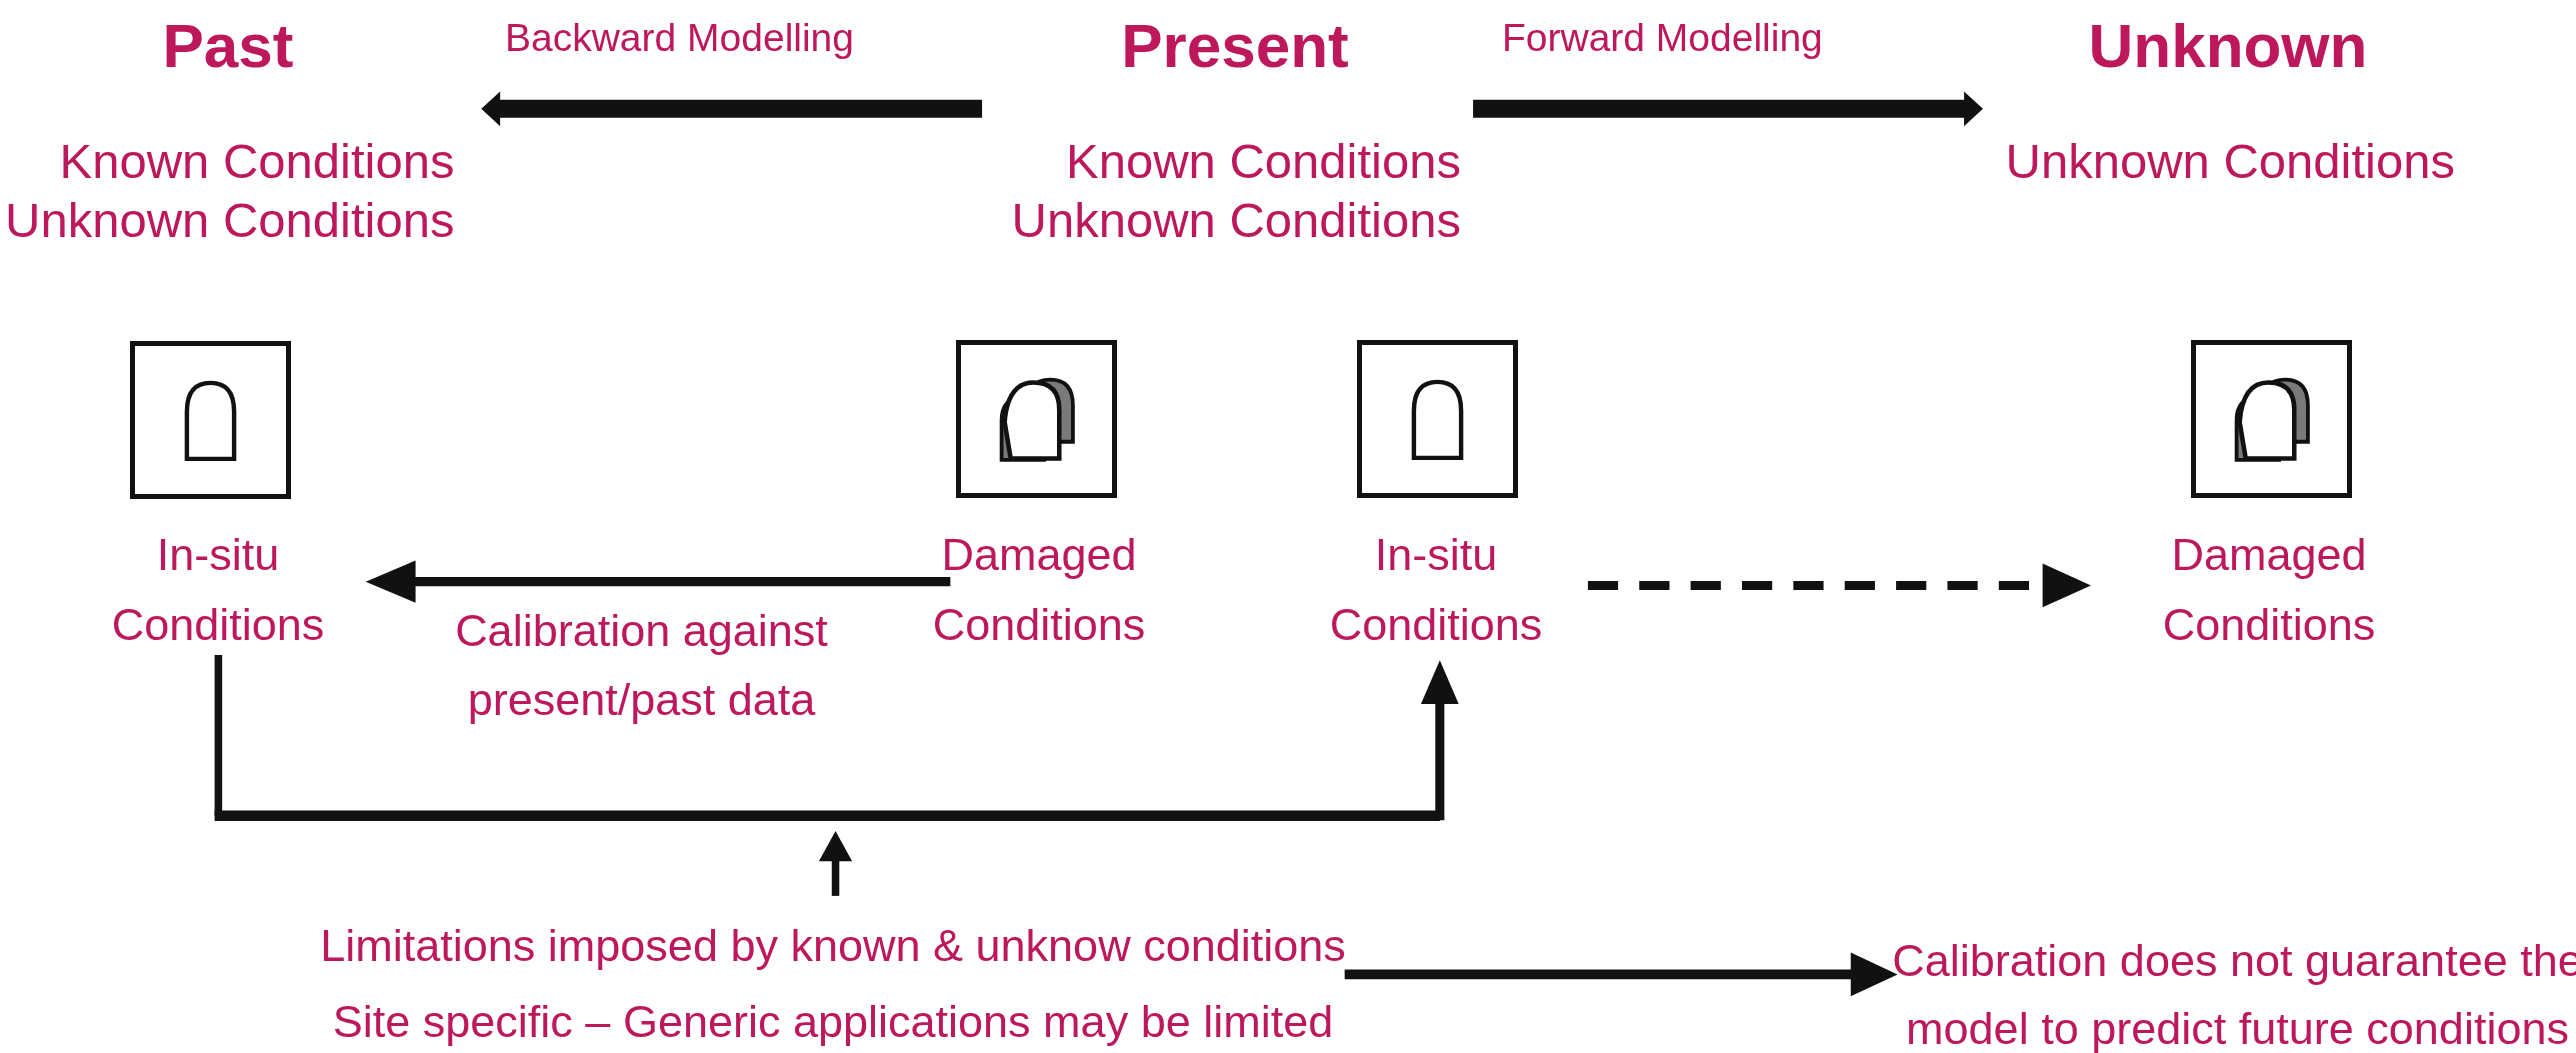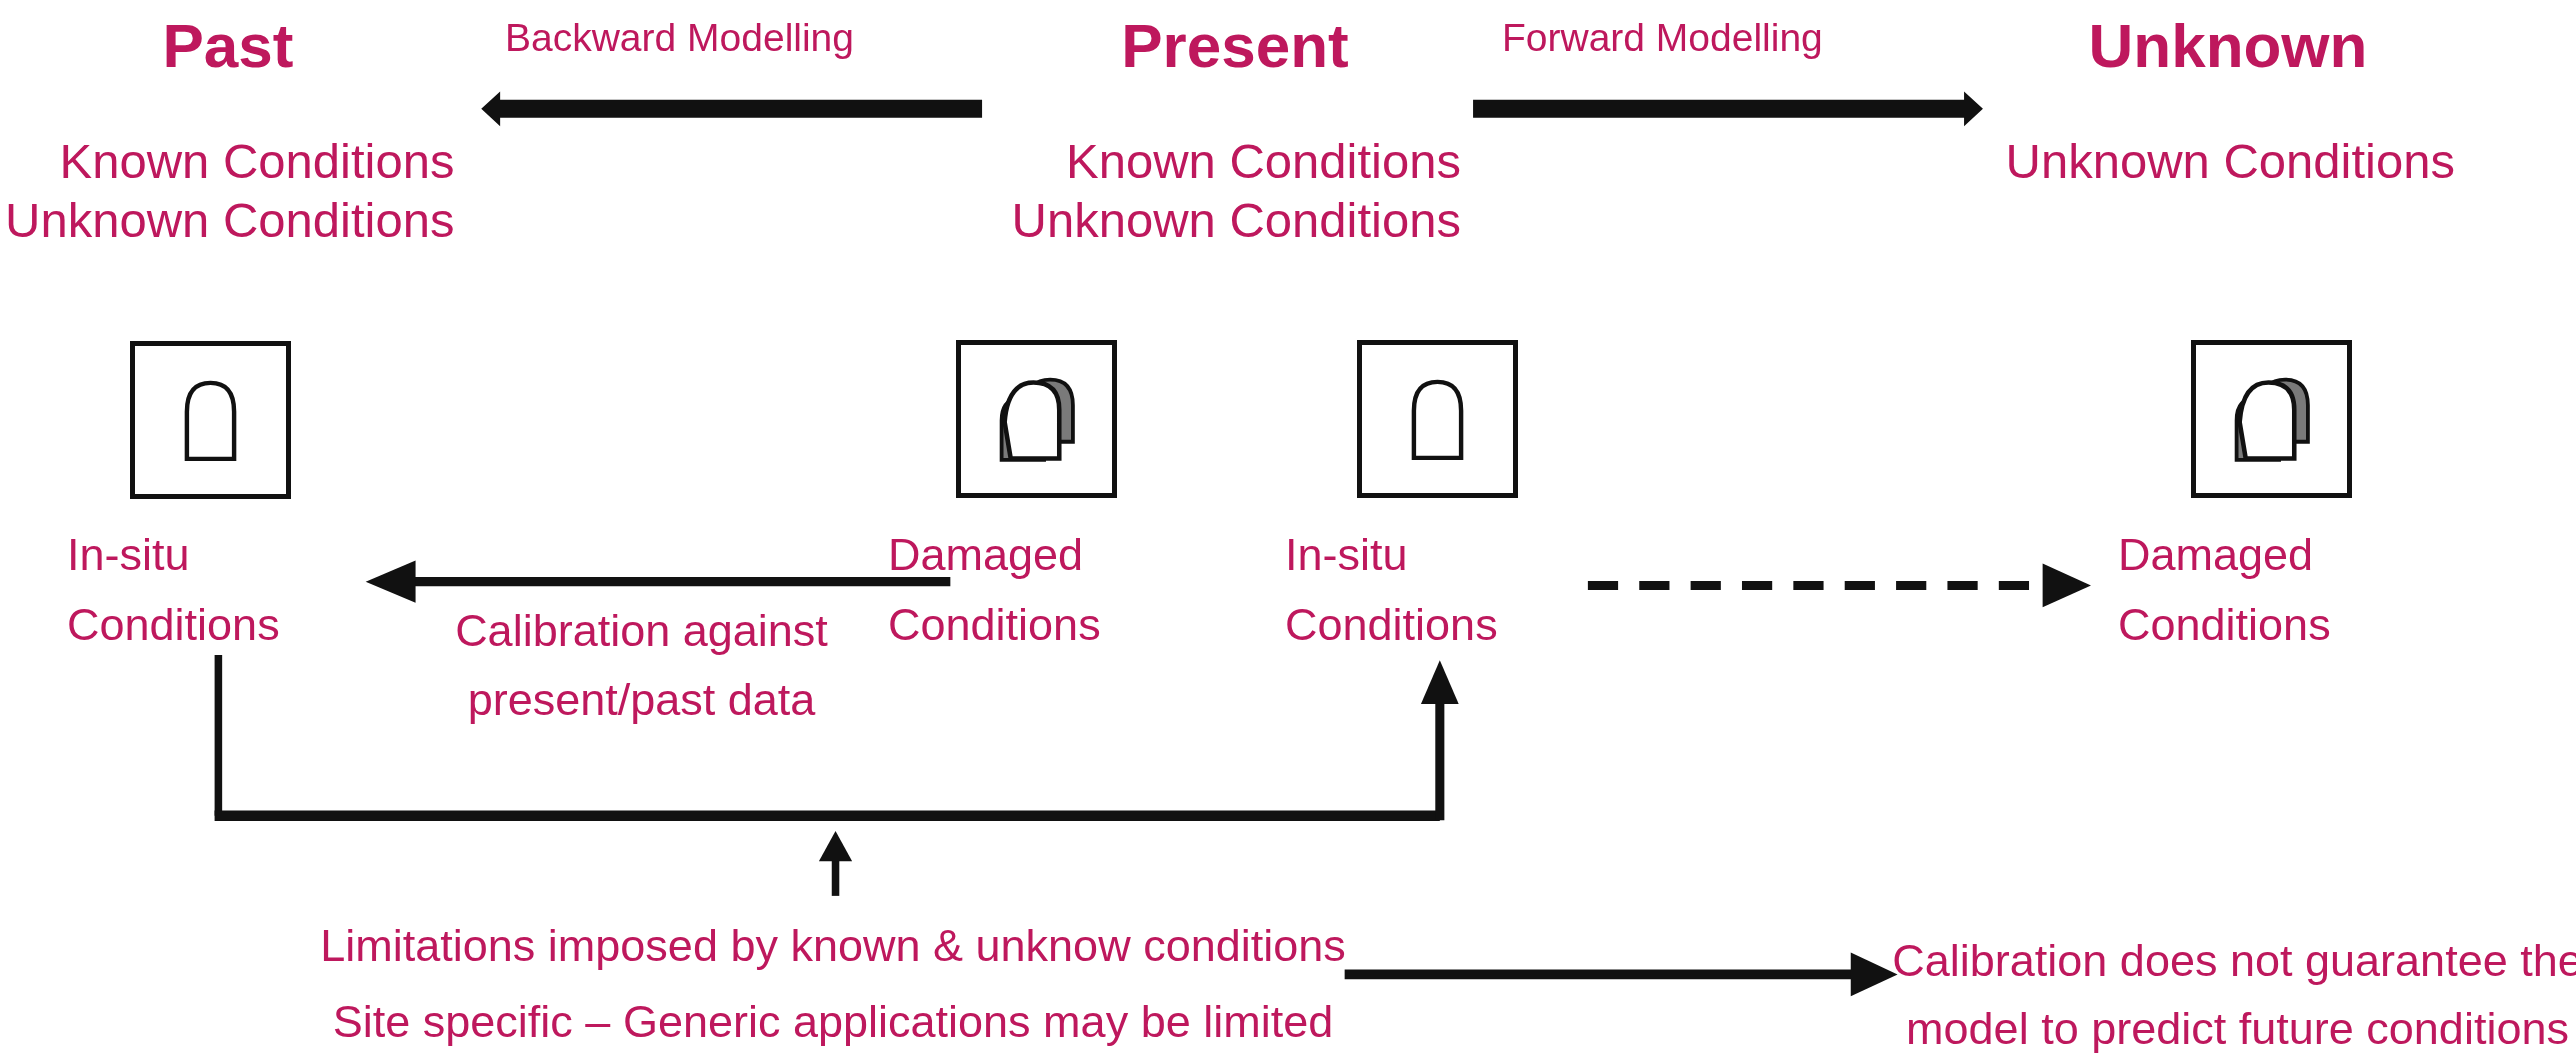--- a/index.html
+++ b/index.html
@@ -32,21 +32,21 @@
     white-space: nowrap;
   }
   .sub {
     font-size: 49px;
     text-align: right;
     line-height: 59px;
   }
   .sub div { white-space: nowrap; }
   .boxlabel {
     font-size: 45px;
-    text-align: left;
+    text-align: center;
     line-height: 70px;
   }
   .boxlabel div { white-space: nowrap; }
   .note {
     font-size: 45px;
     text-align: center;
   }
   .note div { white-space: nowrap; }
   .backanalysis { font-size: 45px; text-align: center; line-height: 54px; white-space: nowrap; }
   .calib { line-height: 69px; }

